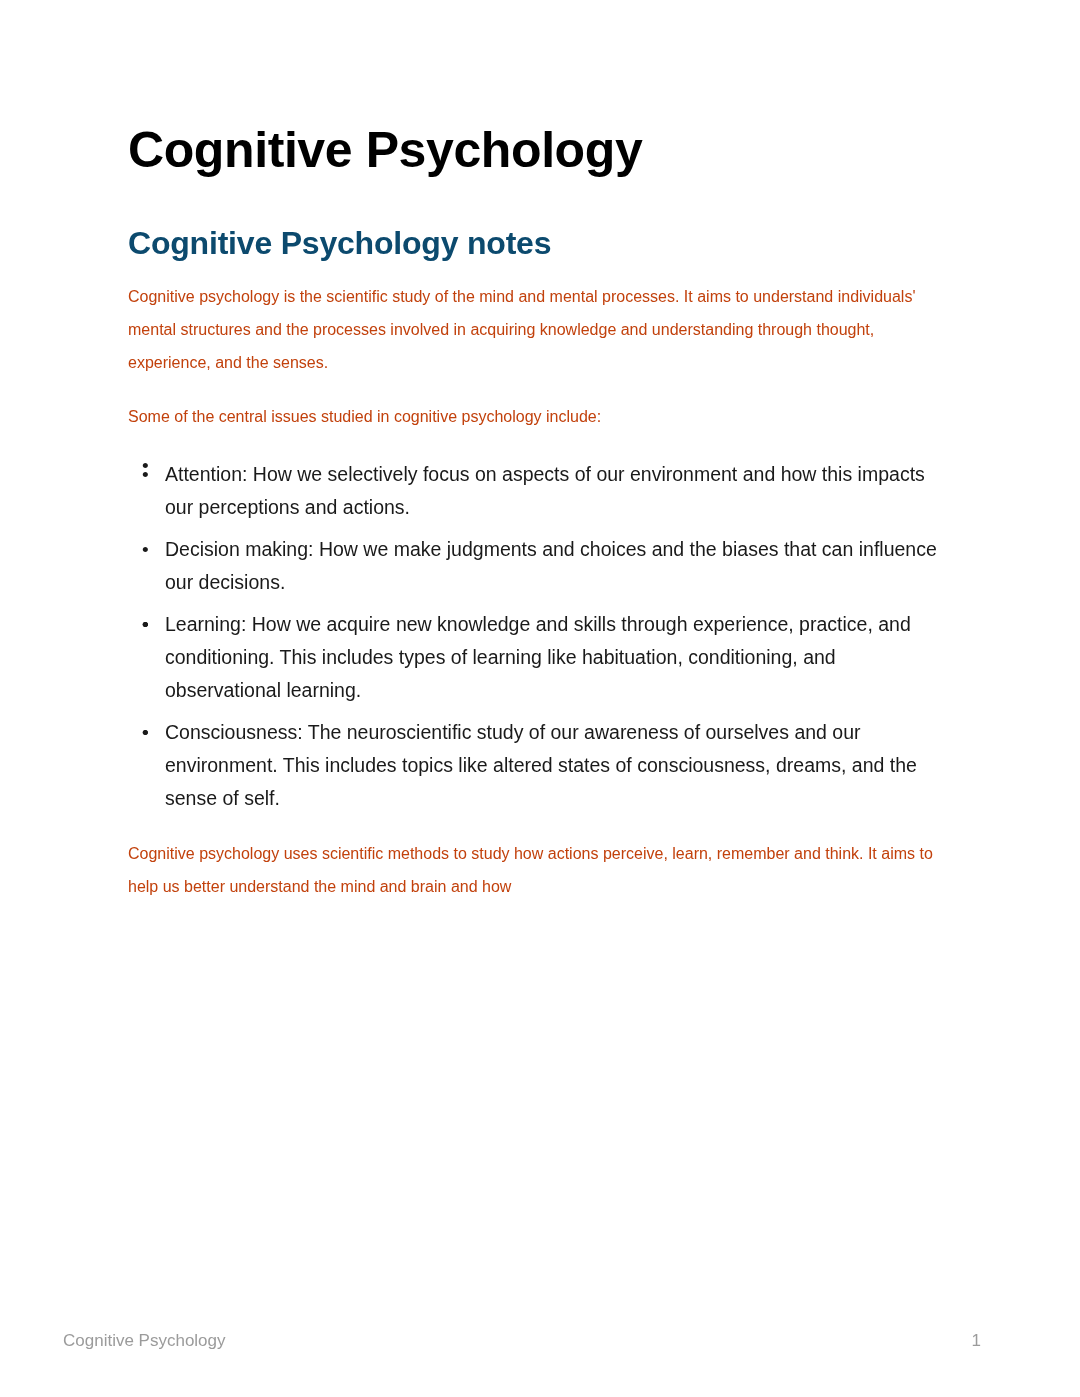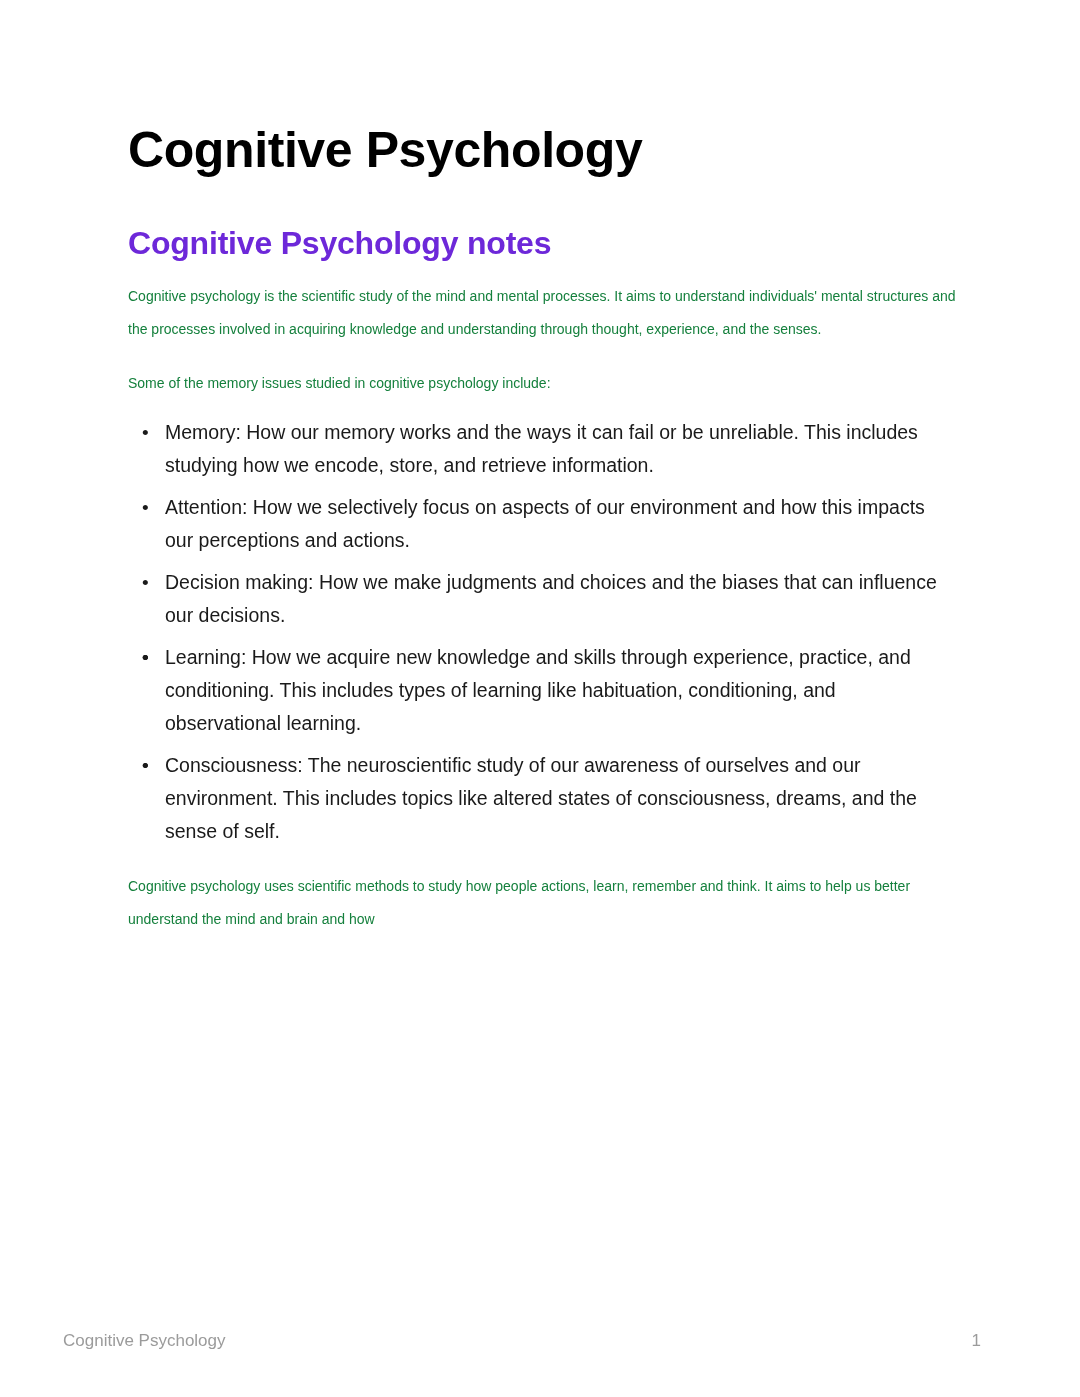--- a/index.html
+++ b/index.html
@@ -36,30 +36,30 @@
     color: #000000;
     letter-spacing: -0.4px;
     line-height: 1.12;
     margin: 0;
     padding-top: 122px;
   }
 
   .doc-subtitle {
     font-size: 32px;
     font-weight: bold;
-    color: #6d28d9;
+    color: #0c4a6e;
     letter-spacing: -0.2px;
     line-height: 1.2;
     margin: 0;
     padding-top: 46px;
   }
 
   .body-para {
-    font-size: 14px;
-    color: #15803d;
+    font-size: 16px;
+    color: #c2410c;
     line-height: 33px;
     margin: 0;
     padding-top: 18px;
     text-align: left;
   }
 
   .body-para.tight {
     padding-top: 21px;
   }
 
@@ -122,26 +122,25 @@
 <div class="page">
 
   <div class="page-content">
 
     <h1 class="doc-title">Cognitive Psychology</h1>
 
     <h2 class="doc-subtitle">Cognitive Psychology notes</h2>
 
     <p class="body-para">Cognitive psychology is the scientific study of the mind and mental processes. It aims to understand individuals' mental structures and the processes involved in acquiring knowledge and understanding through thought, experience, and the senses.</p>
 
-    <p class="body-para tight">Some of the memory issues studied in cognitive psychology include:</p>
+    <p class="body-para tight">Some of the central issues studied in cognitive psychology include:</p>
 
     <ul class="bullet-list">
       <li class="bullet-item">
         <span class="bullet-marker">•</span>
-        <span>Memory: How our memory works and the ways it can fail or be unreliable. This includes studying how we encode, store, and retrieve information.</span>
       </li>
       <li class="bullet-item">
         <span class="bullet-marker">•</span>
         <span>Attention: How we selectively focus on aspects of our environment and how this impacts our perceptions and actions.</span>
       </li>
       <li class="bullet-item">
         <span class="bullet-marker">•</span>
         <span>Decision making: How we make judgments and choices and the biases that can influence our decisions.</span>
       </li>
       <li class="bullet-item">
@@ -156,21 +155,21 @@
       </li>
       <li class="bullet-item">
         <span class="bullet-marker">•</span>
       </li>
       <li class="bullet-item">
         <span class="bullet-marker">•</span>
         <span>Consciousness: The neuroscientific study of our awareness of ourselves and our environment. This includes topics like altered states of consciousness, dreams, and the sense of self.</span>
       </li>
     </ul>
 
-    <p class="body-para closing">Cognitive psychology uses scientific methods to study how people actions, learn, remember and think. It aims to help us better understand the mind and brain and how</p>
+    <p class="body-para closing">Cognitive psychology uses scientific methods to study how actions perceive, learn, remember and think. It aims to help us better understand the mind and brain and how</p>
 
   </div>
 
   <div class="page-footer">
     <span class="footer-title">Cognitive Psychology</span>
     <span class="footer-page-number">1</span>
   </div>
 
 </div>
 

